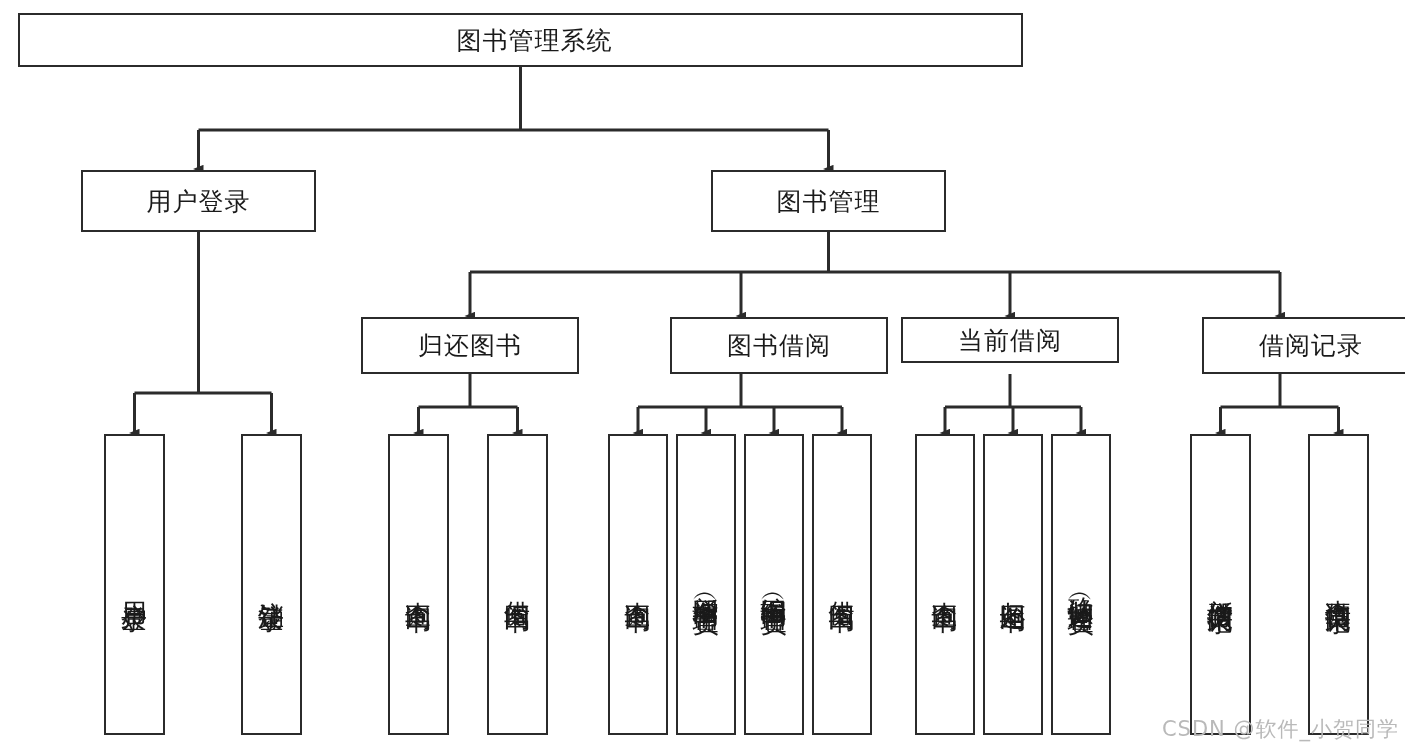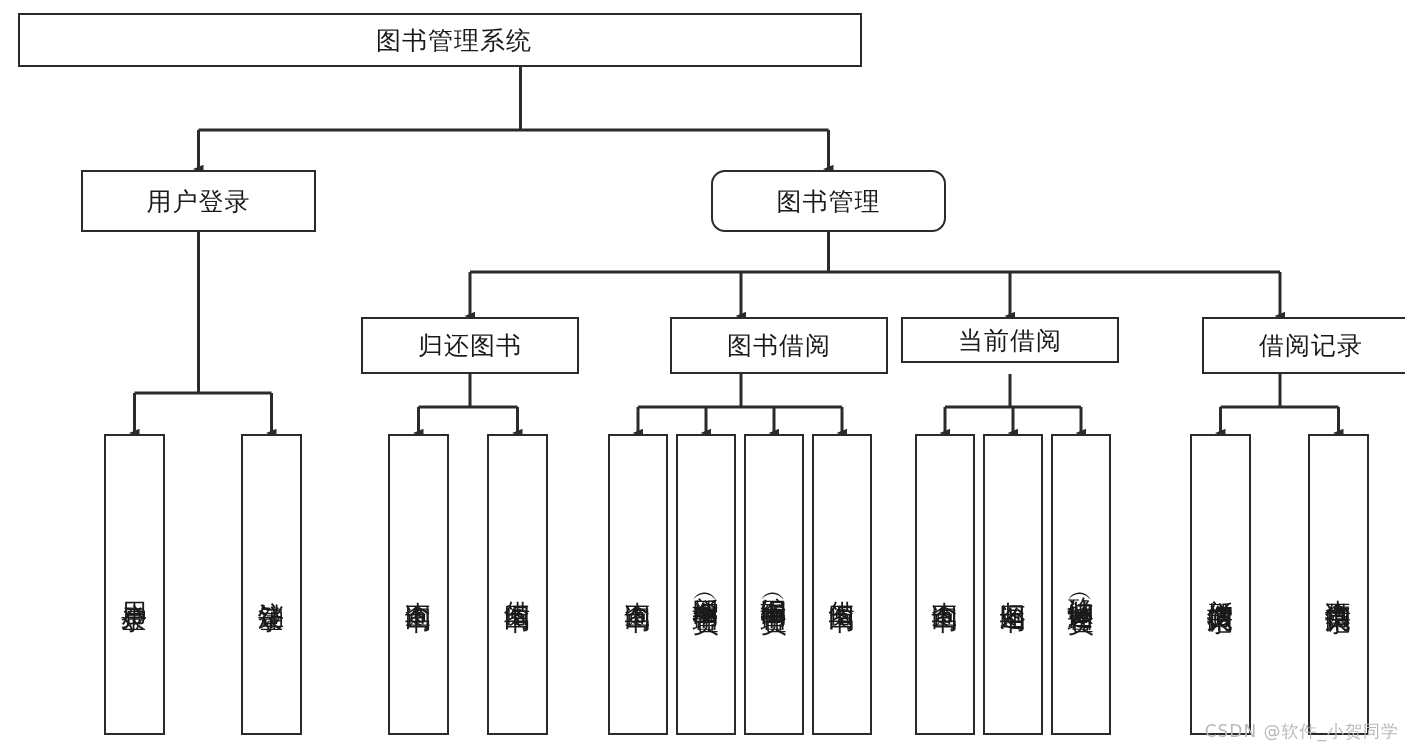--- a/index.html
+++ b/index.html
@@ -52,21 +52,21 @@
     white-space: nowrap;
   }
   .node.vert .node-label {
     writing-mode: vertical-rl;
     text-orientation: upright;
   }
   #watermark {
     position: absolute;
     right: 6px;
     bottom: 4px;
-    font-size: 17px;
+    font-size: 21px;
     color: #b9b9b9;
     letter-spacing: 1px;
     white-space: nowrap;
     pointer-events: none;
     margin-left: 16px;
   }
 </style>
 </head>
 <body>
 
@@ -109,27 +109,27 @@
         <path d="M 1013 407 L 1013 433" marker-end="url(#arrowhead)"></path>
         <path d="M 1081 407 L 1081 433" marker-end="url(#arrowhead)"></path>
         <path d="M 1280 374 L 1280 407"></path>
         <path d="M 1220.5 407 L 1338.5 407"></path>
         <path d="M 1220.5 407 L 1220.5 433" marker-end="url(#arrowhead)"></path>
         <path d="M 1338.5 407 L 1338.5 433" marker-end="url(#arrowhead)"></path>
       </g>
   </svg>
 
   <div id="nodes-layer">
-      <div class="node horiz" style="left: 18px; top: 13px; width: 844px; height: 54px; padding-left: 28px;">
+      <div class="node horiz" style="left: 18px; top: 13px; width: 1005px; height: 54px; padding-left: 28px;">
         <span class="node-label">图书管理系统</span>
       </div>
       <div class="node horiz" style="left: 81px; top: 170px; width: 235px; height: 62px;">
         <span class="node-label">用户登录</span>
       </div>
-      <div class="node horiz" style="left: 711px; top: 170px; width: 235px; height: 62px; border-radius: 14px;">
+      <div class="node horiz" style="left: 711px; top: 170px; width: 235px; height: 62px;">
         <span class="node-label">图书管理</span>
       </div>
       <div class="node horiz" style="left: 361px; top: 317px; width: 218px; height: 57px;">
         <span class="node-label">归还图书</span>
       </div>
       <div class="node horiz" style="left: 632px; top: 317px; width: 218px; height: 57px; margin-left: 38px;">
         <span class="node-label">图书借阅</span>
       </div>
       <div class="node horiz" style="left: 901px; top: 317px; width: 218px; height: 46px;">
         <span class="node-label">当前借阅</span>

